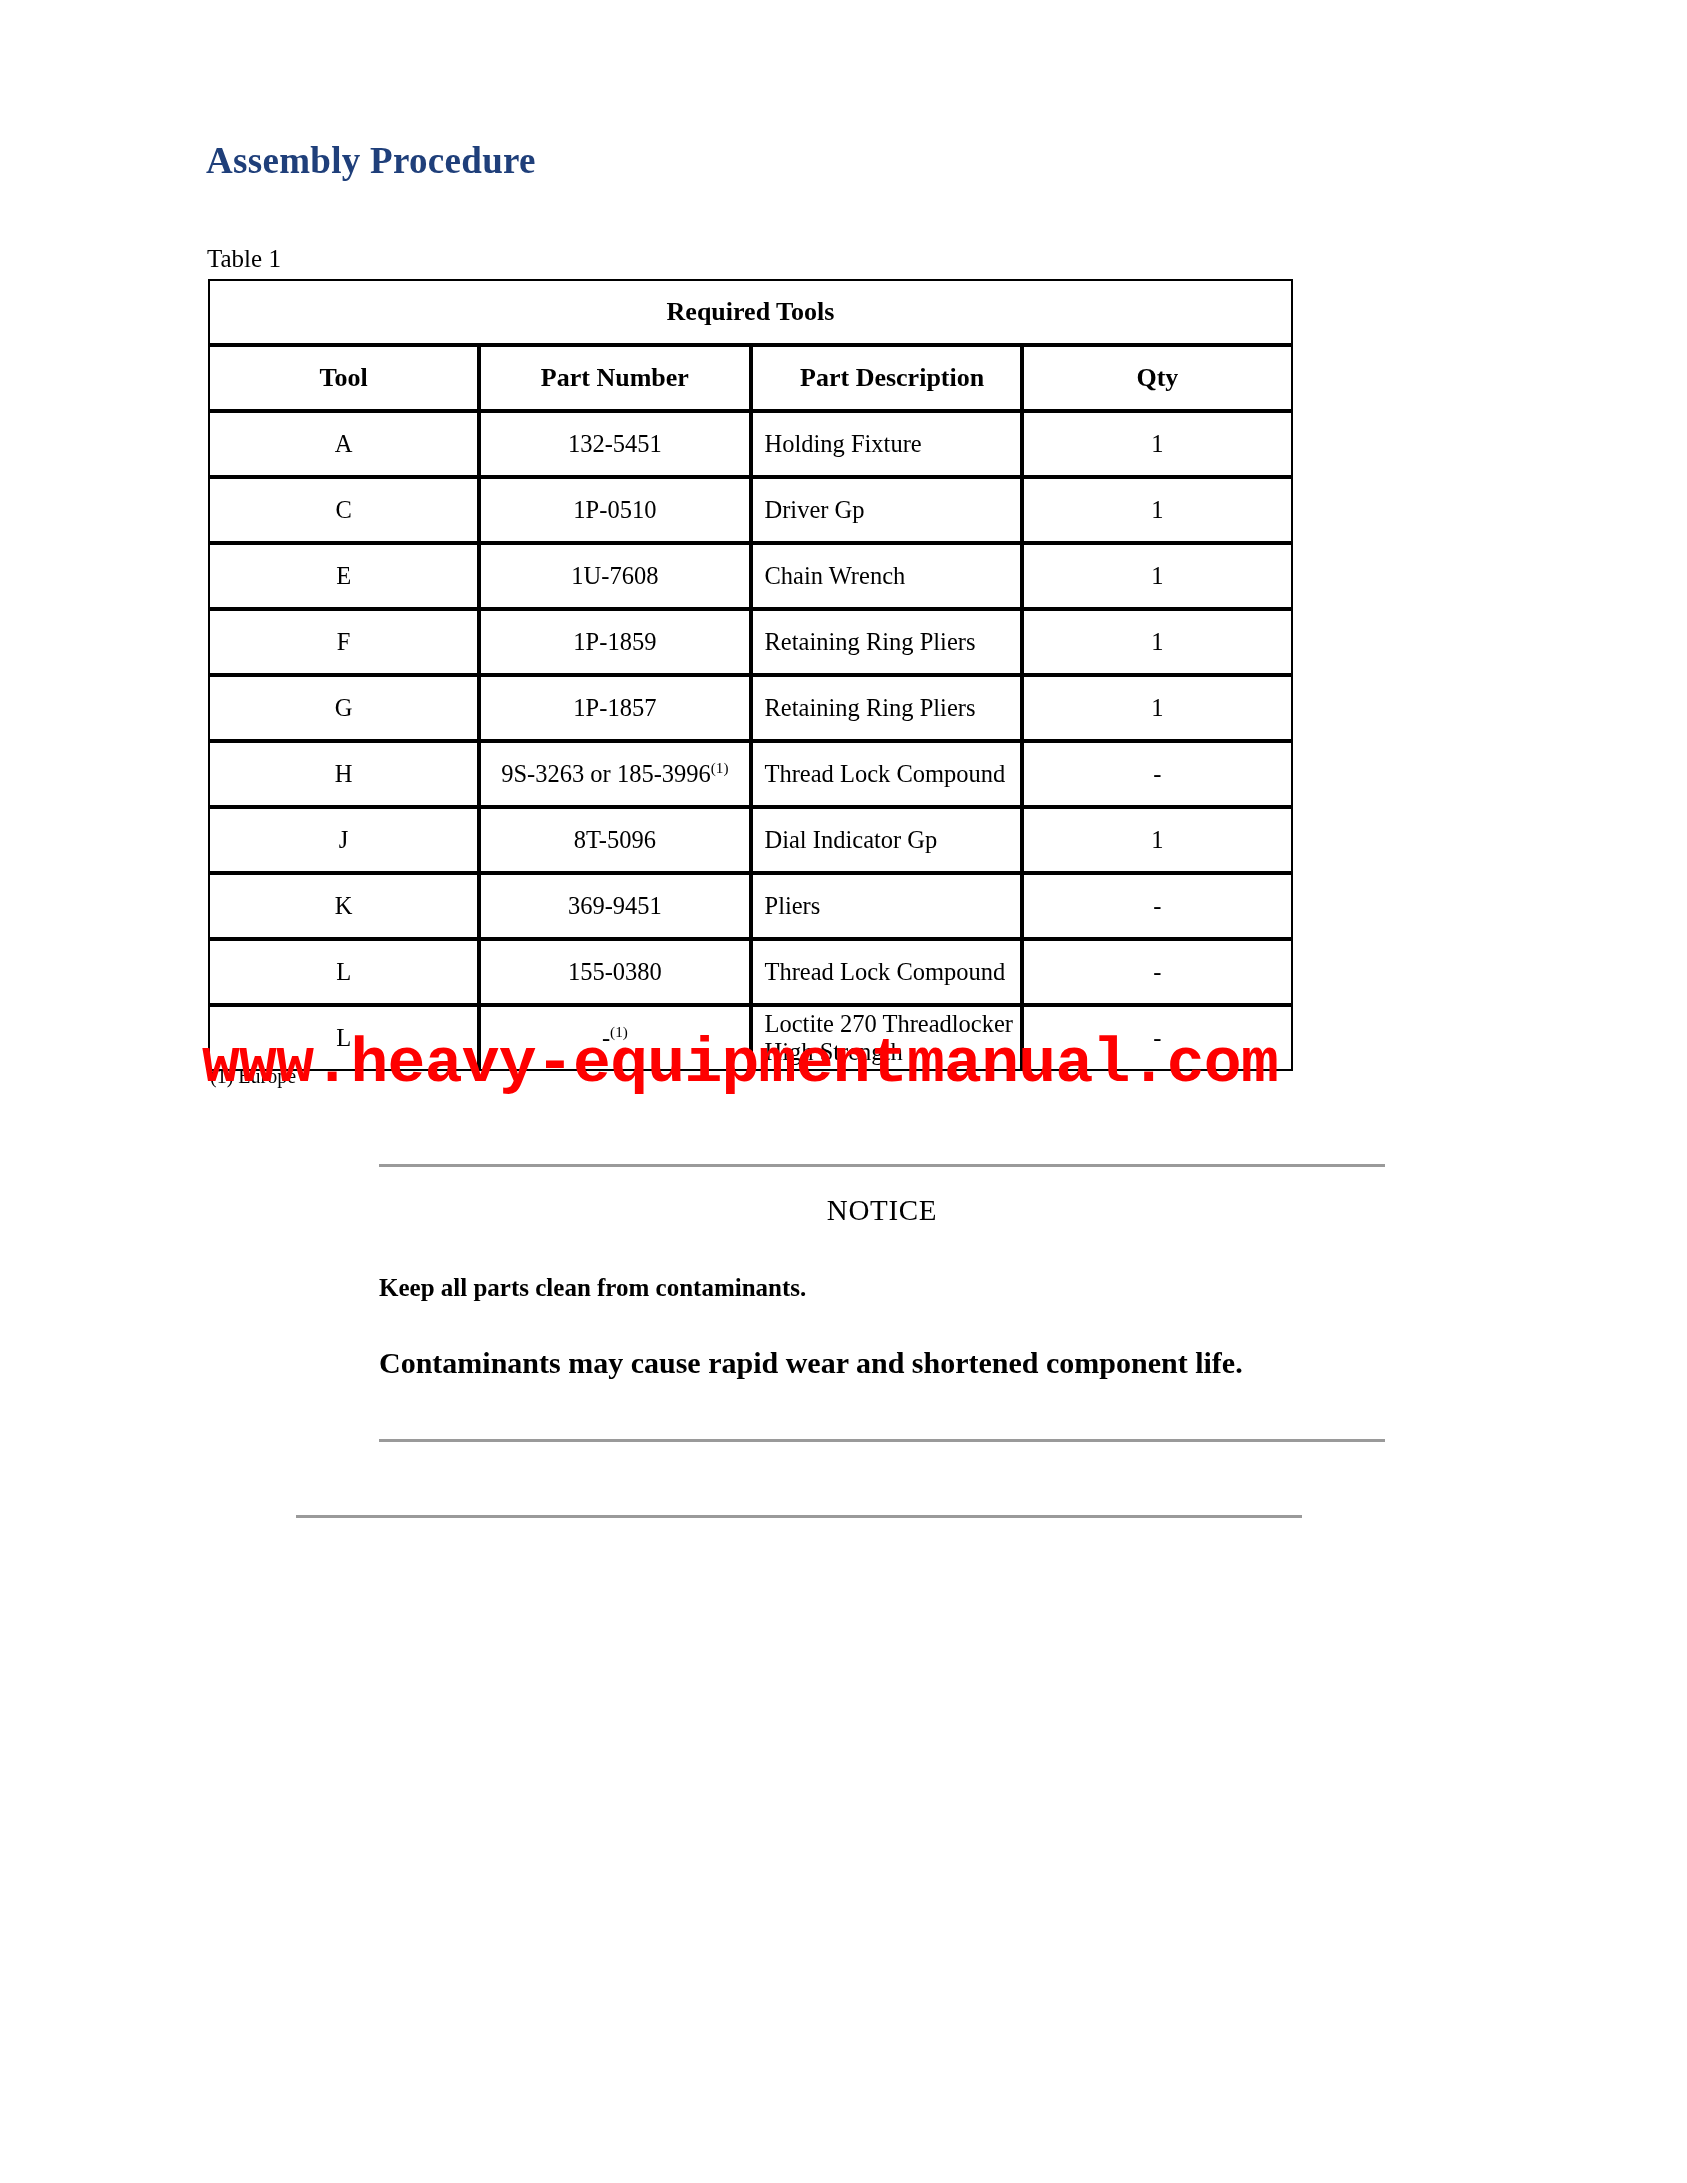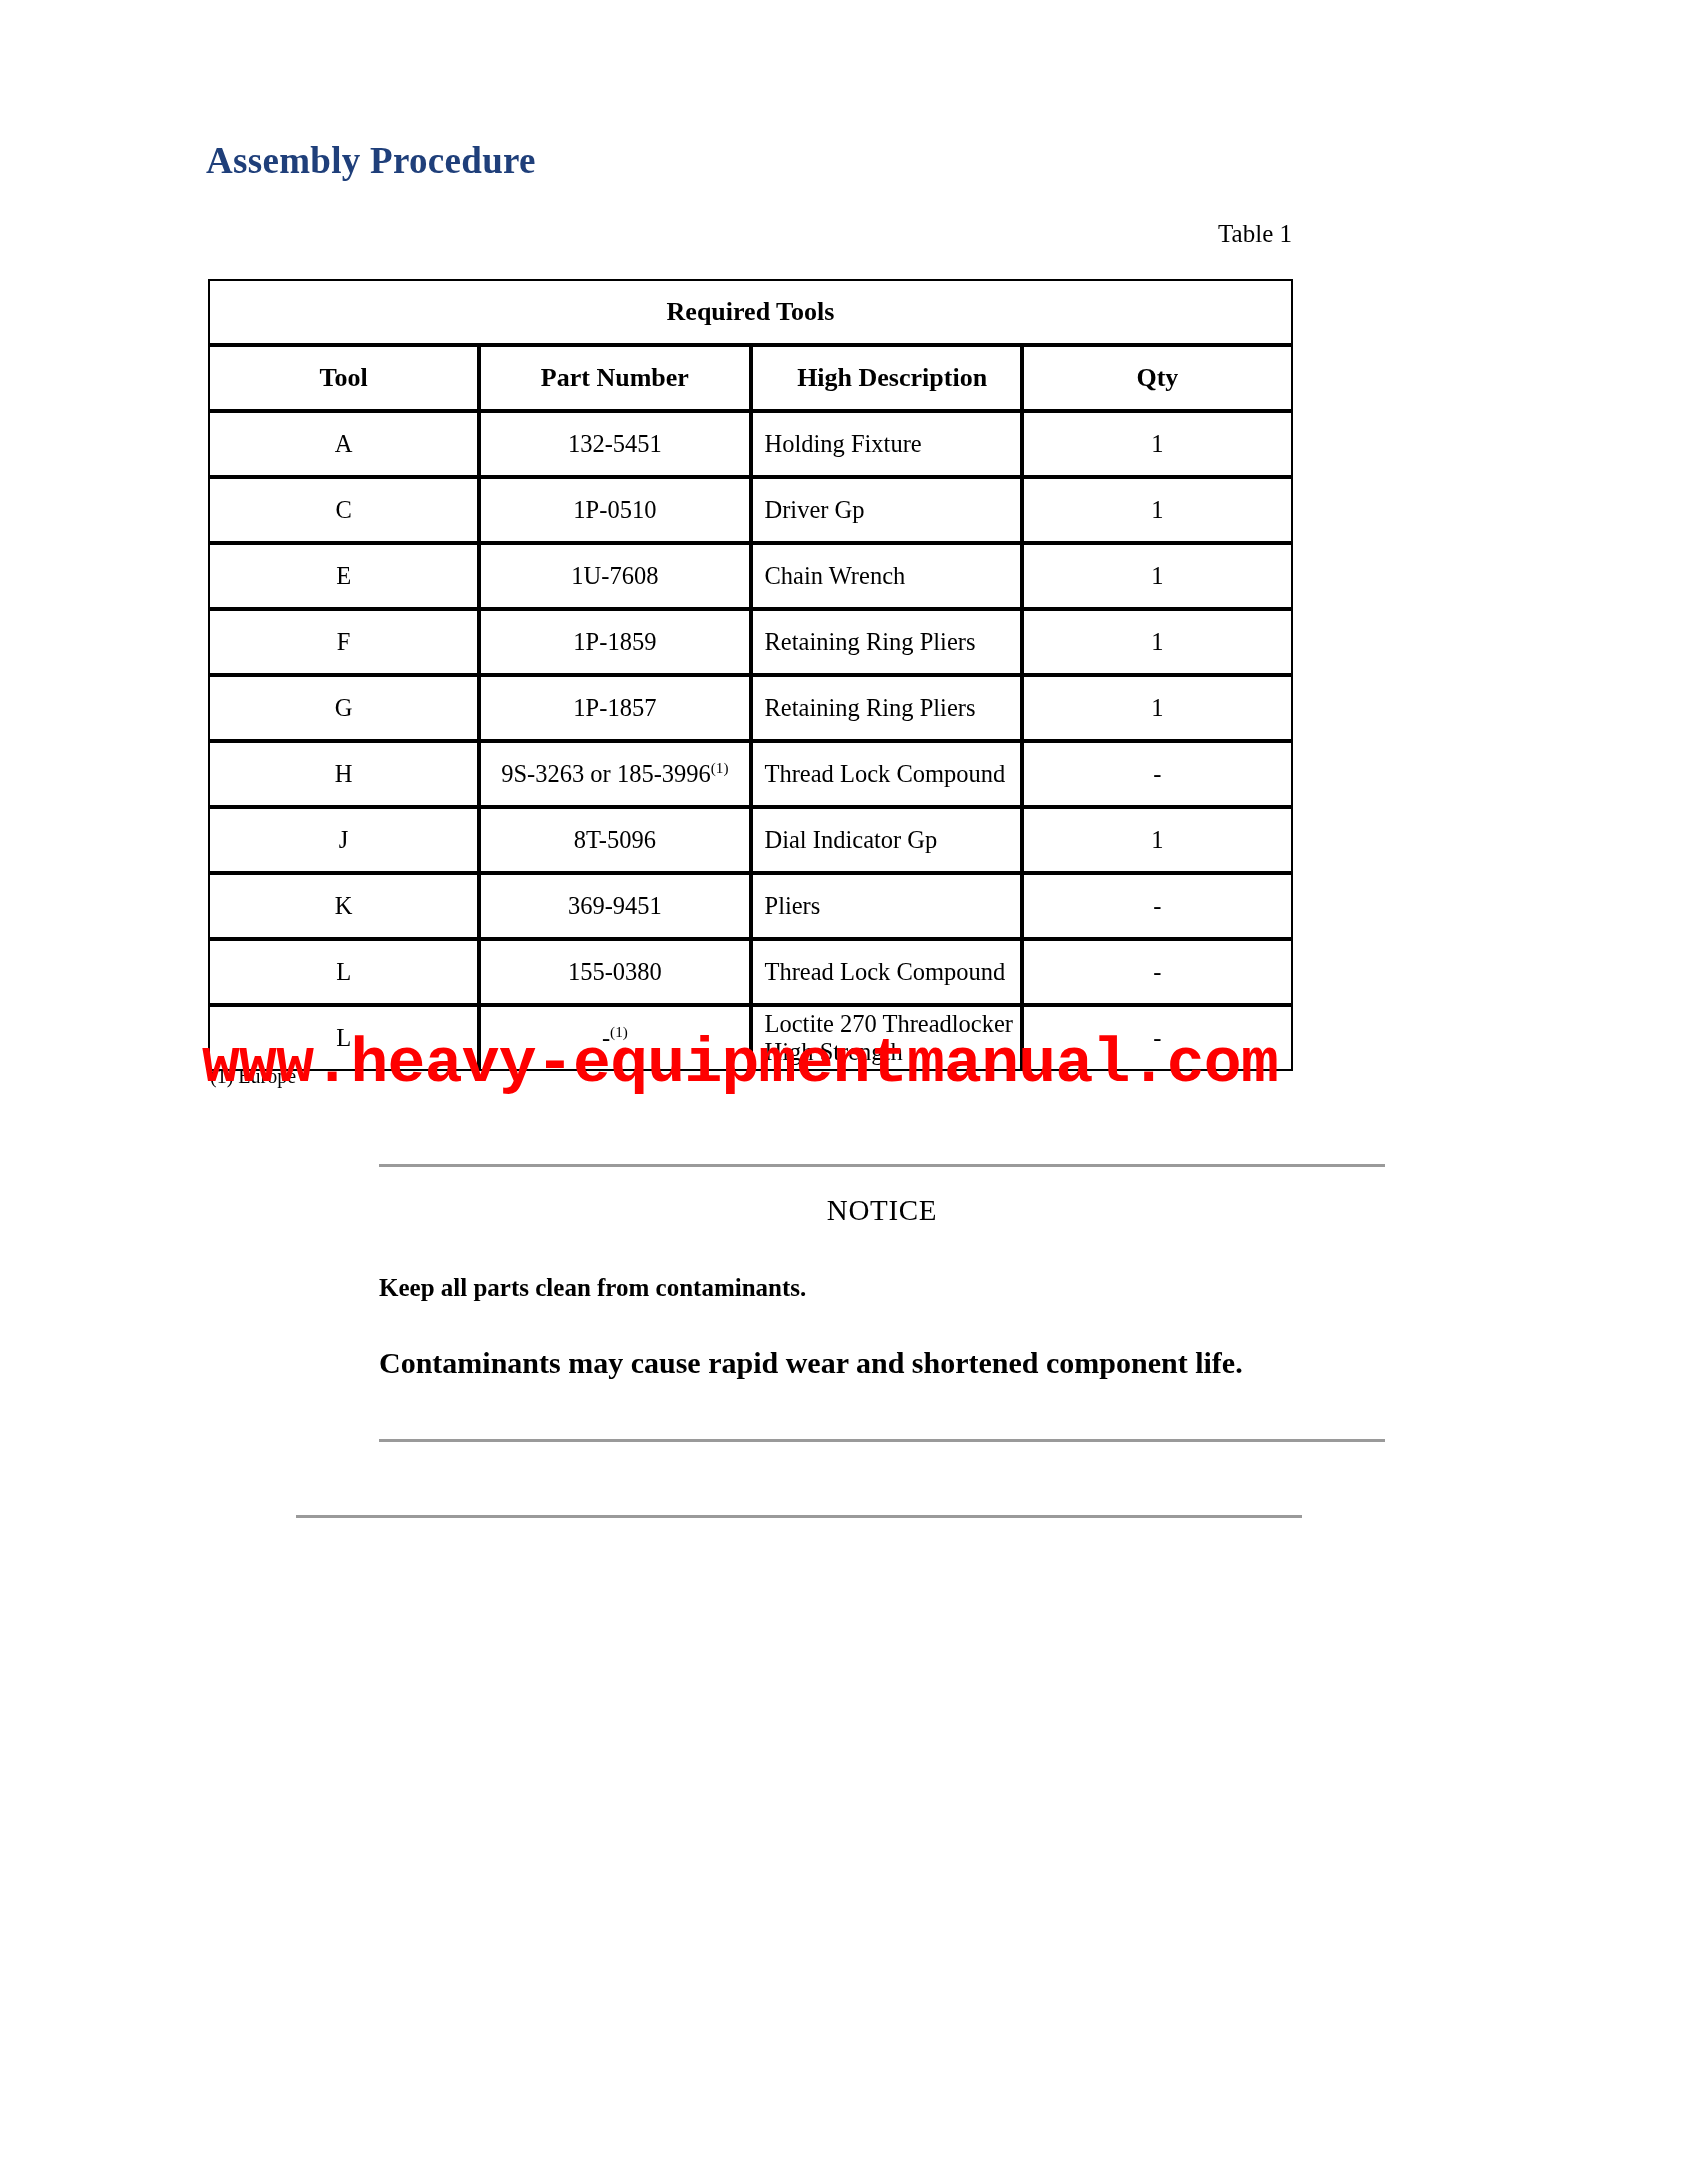--- a/index.html
+++ b/index.html
@@ -27,23 +27,23 @@
     left: 161px;
     top: 139px;
     font-size: 37px;
     font-weight: bold;
     color: #1f3f7a;
     letter-spacing: 0.3px;
   }
   .table-caption {
     position: absolute;
     left: 162px;
-    top: 220px;
+    top: 245px;
     width: 1085px;
-    text-align: right;
+    text-align: left;
     font-size: 25px;
   }
   table.tools {
     position: absolute;
     left: 163px;
     top: 279px;
     width: 1085px;
     border-collapse: separate;
     border-spacing: 0;
     table-layout: fixed;
@@ -137,21 +137,21 @@
   <div class="table-caption">Table 1</div>
 
   <table class="tools">
     <tbody>
         <tr>
       <td class="hdr-main" colspan="4">Required Tools</td>
     </tr>
     <tr>
       <td class="hdr-col c-tool">Tool</td>
       <td class="hdr-col c-part">Part Number</td>
-      <td class="hdr-col c-desc" style="text-align:center;">High Description</td>
+      <td class="hdr-col c-desc" style="text-align:center;">Part Description</td>
       <td class="hdr-col c-qty">Qty</td>
     </tr>
 
     <tr>
       <td class="c-tool">A</td>
       <td class="c-part"><span>132-5451</span><sup></sup></td>
       <td class="c-desc">Holding Fixture</td>
       <td class="c-qty">1</td>
     </tr>
     <tr>

